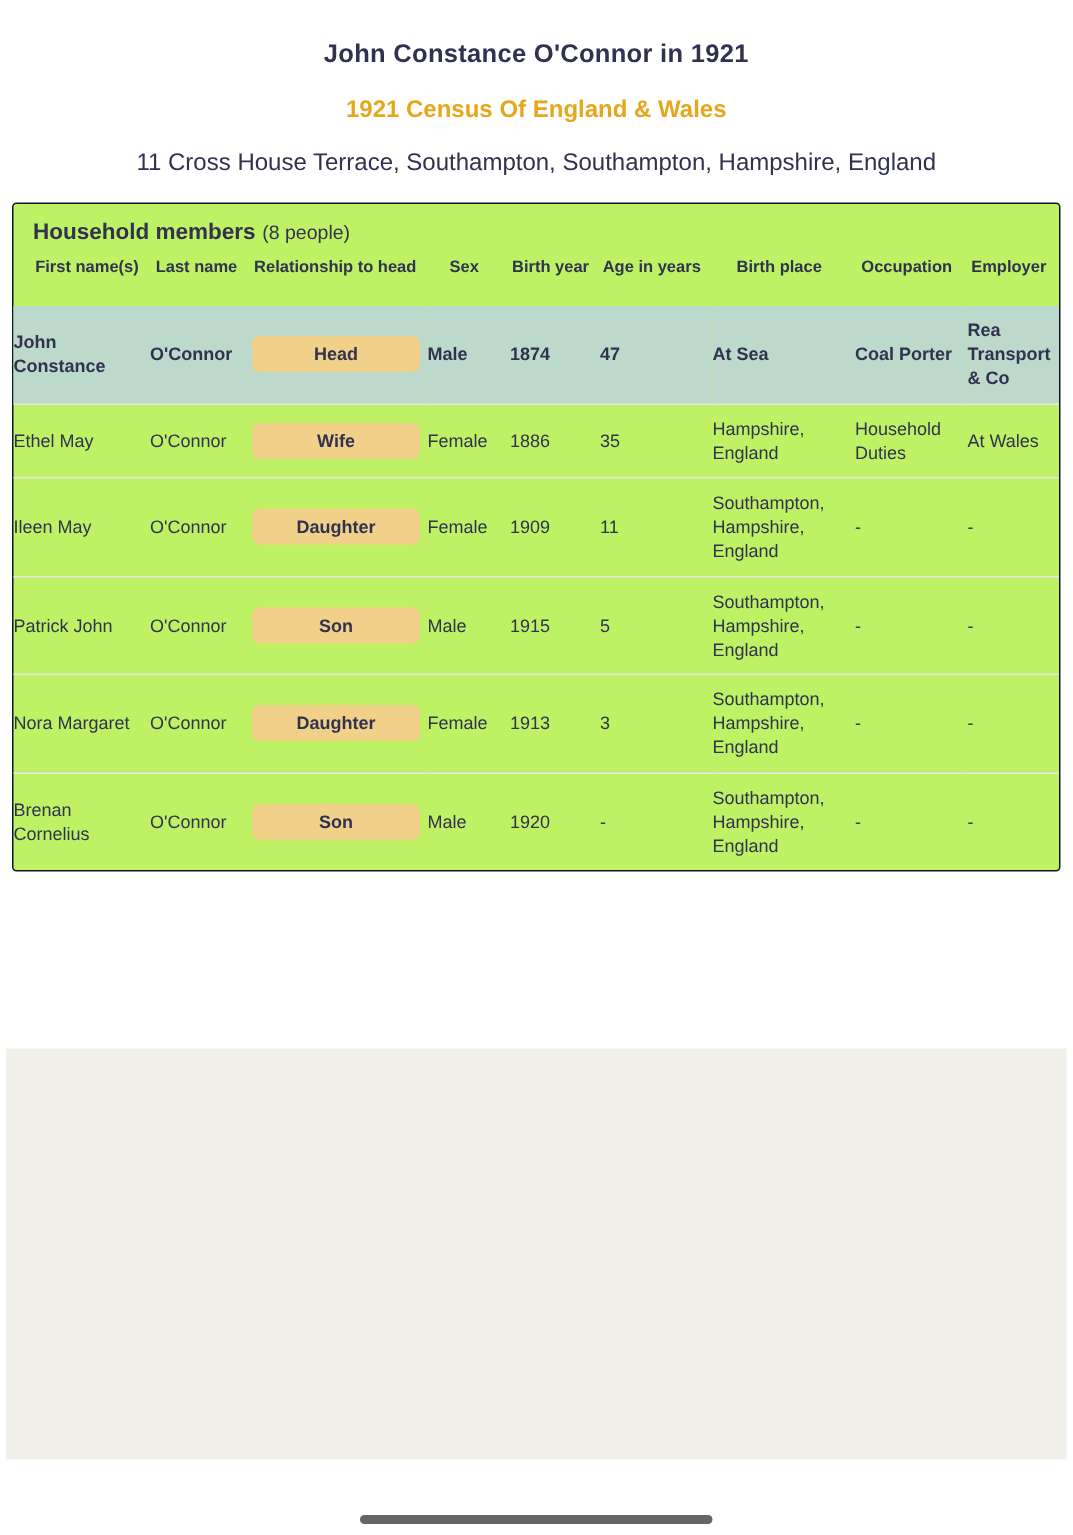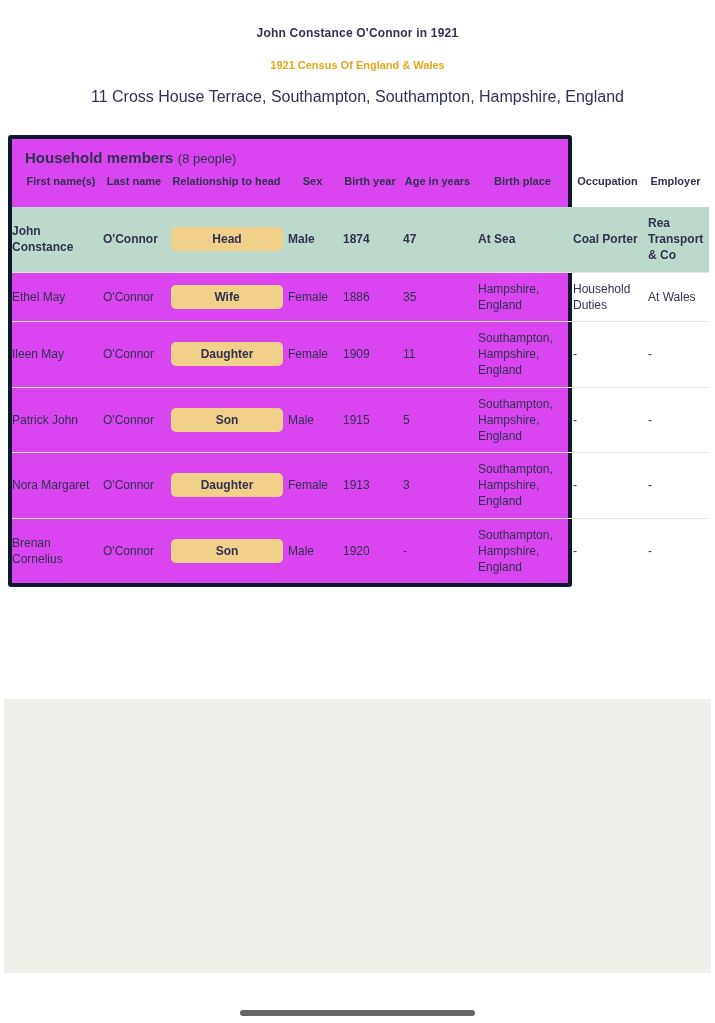--- a/index.html
+++ b/index.html
@@ -17,43 +17,43 @@
     font-family: "Liberation Sans", sans-serif;
     color: var(--text-navy);
     position: relative;
     overflow: hidden;
   }
 
   
   .page-header { text-align: center; padding-top: 26px; }
   .page-title {
     margin: 0;
-    font-size: 12px;
+    font-size: 17px;
     font-weight: bold;
     letter-spacing: 0.2px;
   }
   .collection-link {
     margin-top: 19px;
-    font-size: 11px;
+    font-size: 16px;
     font-weight: bold;
     color: var(--accent-gold);
     cursor: pointer;
   }
   .record-address {
     margin-top: 17px;
     font-size: 16px;
   }
 
   
   .card {
     position: absolute;
     left: 8px; top: 135px;
-    width: 564px;
-    background: #d946ef;
-    border: 4px solid #0f172a;
+    width: 699px;
+    background: #bef264;
+    border: 1px solid #0f172a;
     border-radius: 3px;
   }
   .card-title { padding: 10px 13px 8px; }
   .card-title .ht { font-size: 15px; font-weight: bold; }
   .card-title .hc { font-size: 13px; }
 
   table {
     border-collapse: collapse;
     table-layout: fixed;
     width: 697px;

